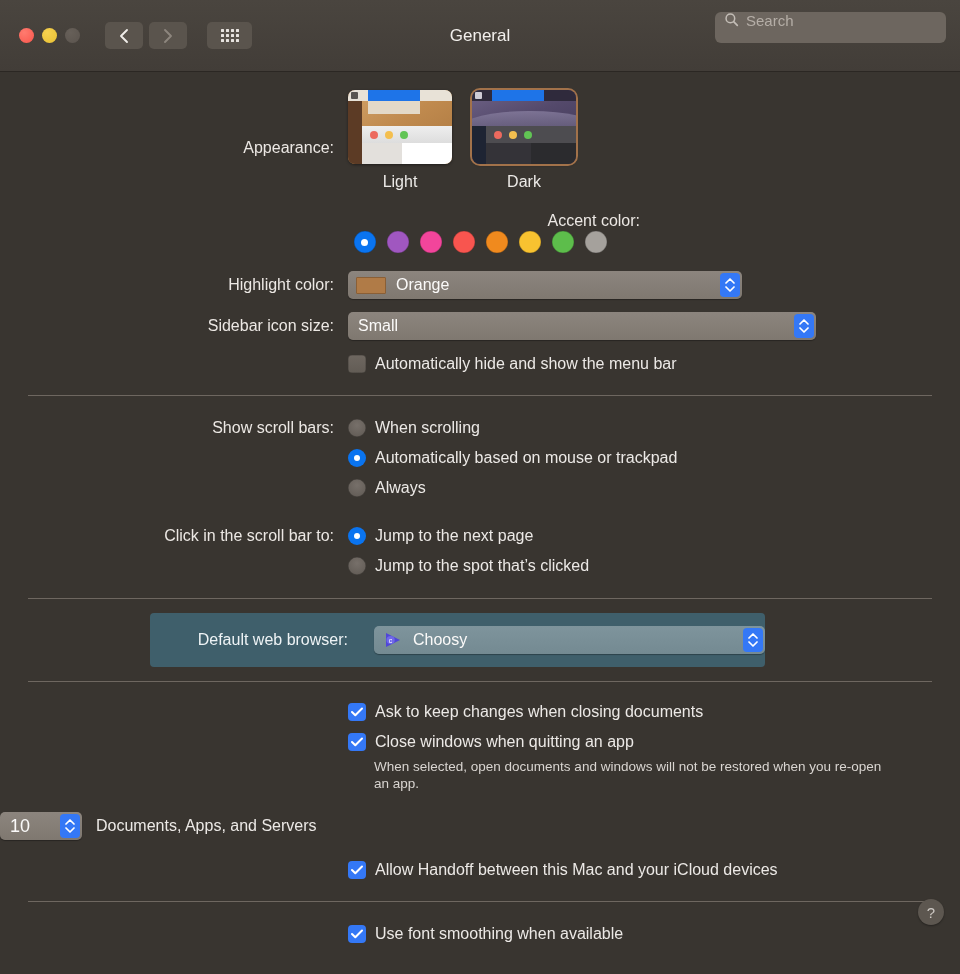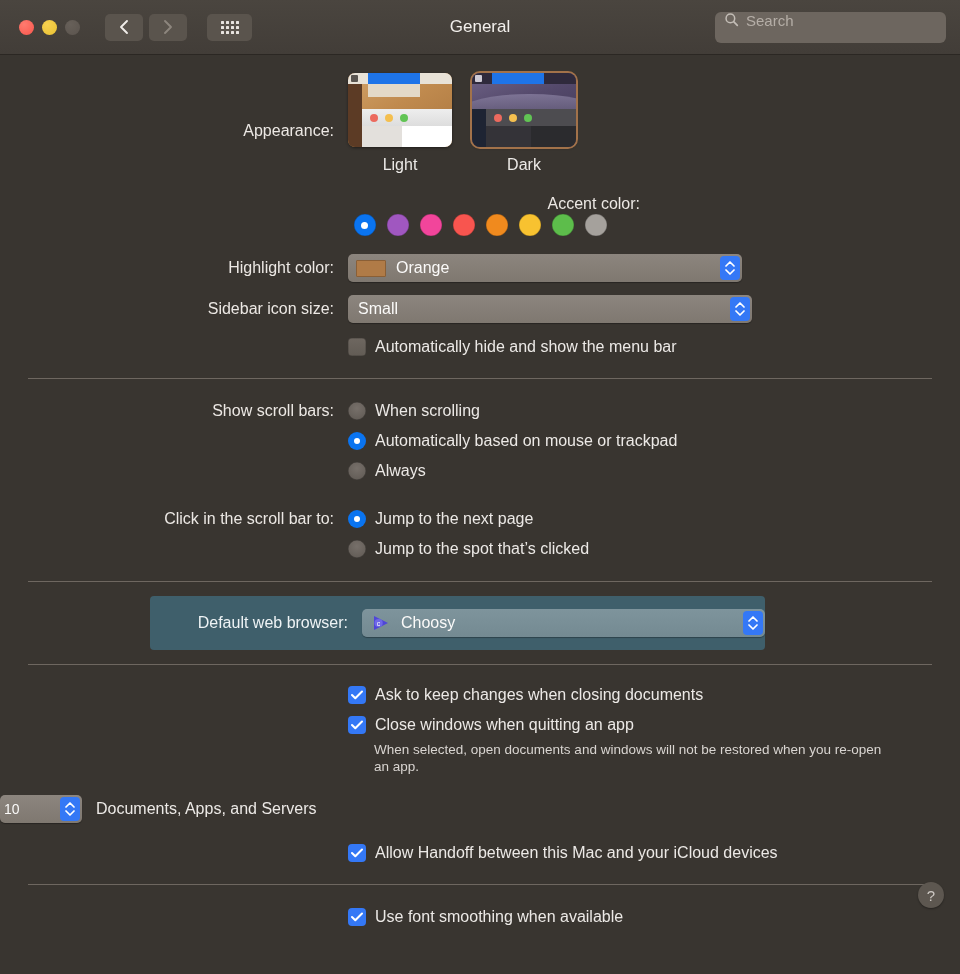--- a/index.html
+++ b/index.html
@@ -9,21 +9,21 @@
     height: 974px;
     background: #393530;
     font-family: "Liberation Sans", sans-serif;
     overflow: hidden;
     -webkit-font-smoothing: antialiased;
   }
 
   
   .titlebar {
     position: relative;
-    height: 55px;
+    height: 72px;
     background: linear-gradient(to bottom, #4a453f 0%, #423d38 100%);
     border-bottom: 1px solid #2b2723;
     display: flex;
     align-items: center;
   }
   .traffic {
     display: flex;
     gap: 8px;
     margin-left: 19px;
   }
@@ -180,21 +180,21 @@
     border-radius: 4px;
     display: flex; flex-direction: column;
     align-items: center; justify-content: center;
     gap: 2px;
   }
   .popup .appicon { margin-left: 9px; width: 20px; height: 20px; position: relative; }
 
   .row-highlight-color { margin-top: 18px; }
   .row-highlight-color .popup { width: 394px; }
   .row-sidebar-size { margin-top: 13px; }
-  .row-sidebar-size .popup { width: 404px; }
+  .row-sidebar-size .popup { width: 468px; }
 
   
   .checkrow { display: flex; align-items: flex-start; gap: 9px; }
   .checkbox {
     width: 18px; height: 18px; border-radius: 4px; flex: none;
     margin-top: 1px;
     display: flex; align-items: center; justify-content: center;
   }
   .checkbox.off { background: linear-gradient(to bottom,#6e6760,#625c55); box-shadow: inset 0 0 0 .5px rgba(0,0,0,.3); }
   .checkbox.on  { background: #3478f6; }
@@ -226,41 +226,41 @@
     margin: 14px 0 14px 150px;
     width: 615px;
     background: #3f5f6b;
     border-radius: 4px;
     padding: 13px 0 13px 0;
     display: flex; align-items: center;
   }
   .browser-block .label { width: 198px; padding-right: 0; color: #eef3f5; }
   .browser-block .popup {
     width: 412px;
-    margin-left: 14px;
+    margin-left: 26px;
     background: linear-gradient(to bottom,#7e949c,#748a92);
   }
 
   .hint {
     font-size: 13.5px;
     color: #d9d5d1;
     line-height: 17px;
     margin-top: 7px;
   }
 
   
   .stepper {
     width: 82px; height: 28px;
     border-radius: 5px;
     background: linear-gradient(to bottom,#8c857e,#7f7870);
     display: flex; align-items: center;
     position: relative;
     box-shadow: 0 1px 1px rgba(0,0,0,.3);
   }
-  .stepper .value { font-size: 14px; color: #fbfaf9; padding-left: 4px; }
+  .stepper .value { font-size: 18px; color: #fbfaf9; padding-left: 10px; }
   .stepper .chevbox {
     position: absolute; right: 2px; top: 2px;
     width: 20px; height: 24px; background: #3478f6; border-radius: 4px;
     display:flex; flex-direction:column; align-items:center; justify-content:center; gap:2px;
   }
   .inline-after { font-size: 16px; color: #ece9e6; margin-left: 14px; }
 
   .helpbtn {
     position: absolute;
     right: 16px;

